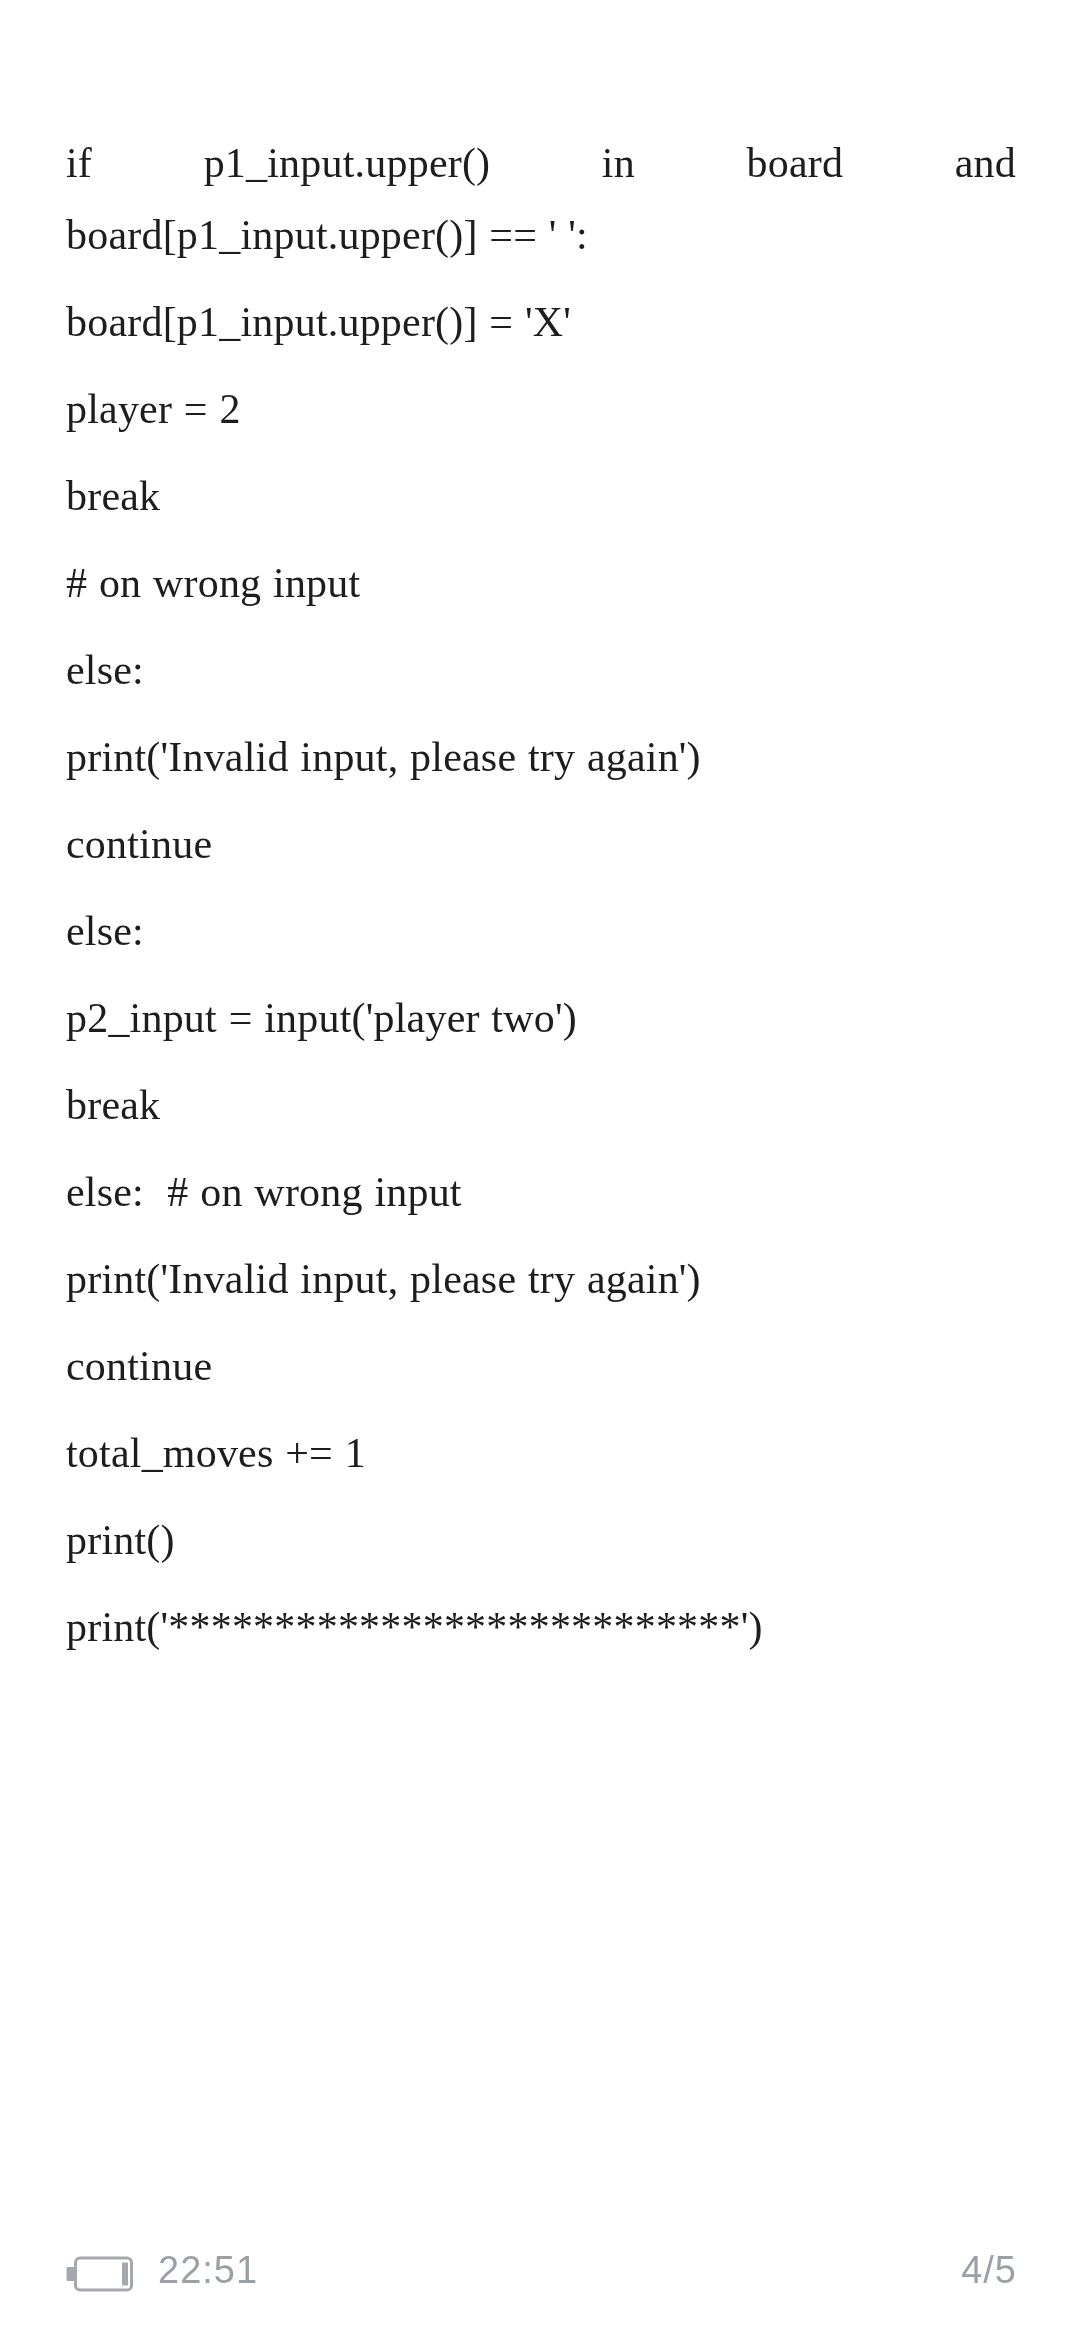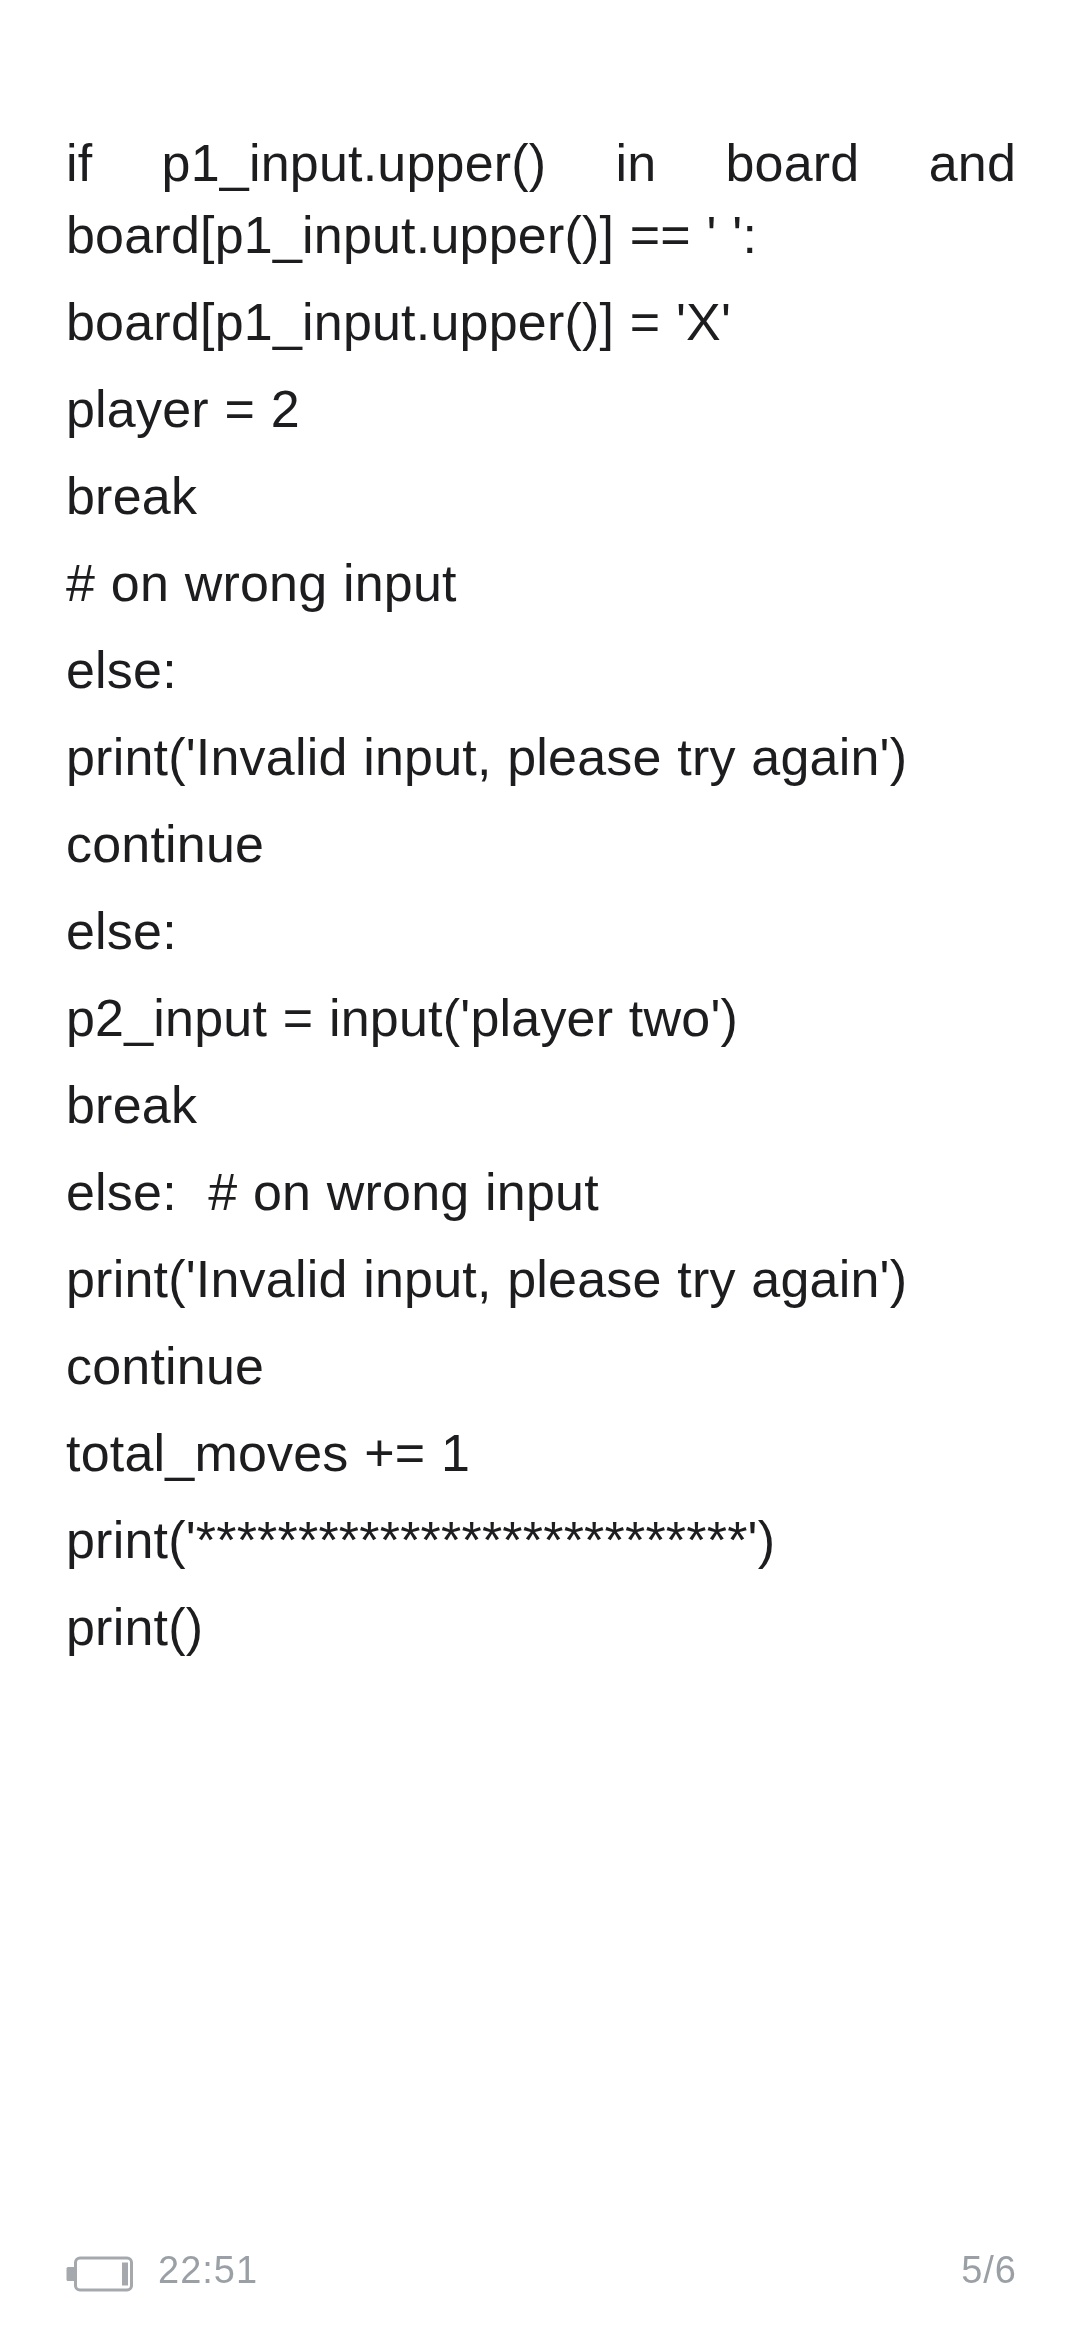--- a/index.html
+++ b/index.html
@@ -16,27 +16,28 @@
     height: 2340px;
     background: #ffffff;
   }
   .content {
     position: absolute;
     top: 127px;
     left: 66px;
     right: 64px;
   }
   .code-line {
-    font-size: 52px;
+    font-size: 42px;
     line-height: 72px;
     color: #1d1d1f;
     text-align: justify;
     margin-bottom: 15px;
     letter-spacing: 0.2px;
     word-spacing: 1px;
+    font-family: Liberation Serif, serif;
   }
   .footer {
     position: absolute;
     left: 66px;
     right: 63px;
     top: 2248px;
     height: 44px;
     display: flex;
     align-items: flex-end;
   }
@@ -73,28 +74,28 @@
     <div class="code-line">else:</div>
     <div class="code-line">print('Invalid input, please try again')</div>
     <div class="code-line">continue</div>
     <div class="code-line">else:</div>
     <div class="code-line">p2_input = input('player two')</div>
     <div class="code-line">break</div>
     <div class="code-line">else:&nbsp; # on wrong input</div>
     <div class="code-line">print('Invalid input, please try again')</div>
     <div class="code-line">continue</div>
     <div class="code-line">total_moves += 1</div>
+    <div class="code-line">print()</div>
     <div class="code-line">print('***************************')</div>
-    <div class="code-line">print()</div>
   </main>
 
   <footer class="footer">
     <svg class="battery" viewBox="0 0 68 36" xmlns="http://www.w3.org/2000/svg" aria-hidden="true">
       <rect x="0.5" y="11" width="9" height="14" rx="1.5" fill="#a5a9ae"></rect>
       <rect x="9.5" y="2" width="56" height="32" rx="4.5" fill="none" stroke="#a5a9ae" stroke-width="3"></rect>
       <rect x="56" y="6.5" width="6" height="23" fill="#a5a9ae"></rect>
     </svg>
     <span class="footer-time">22:51</span>
     <span class="footer-spacer"></span>
-    <span class="footer-page">5/6</span>
+    <span class="footer-page">4/5</span>
   </footer>
 
 </div>
 
 </body></html>

